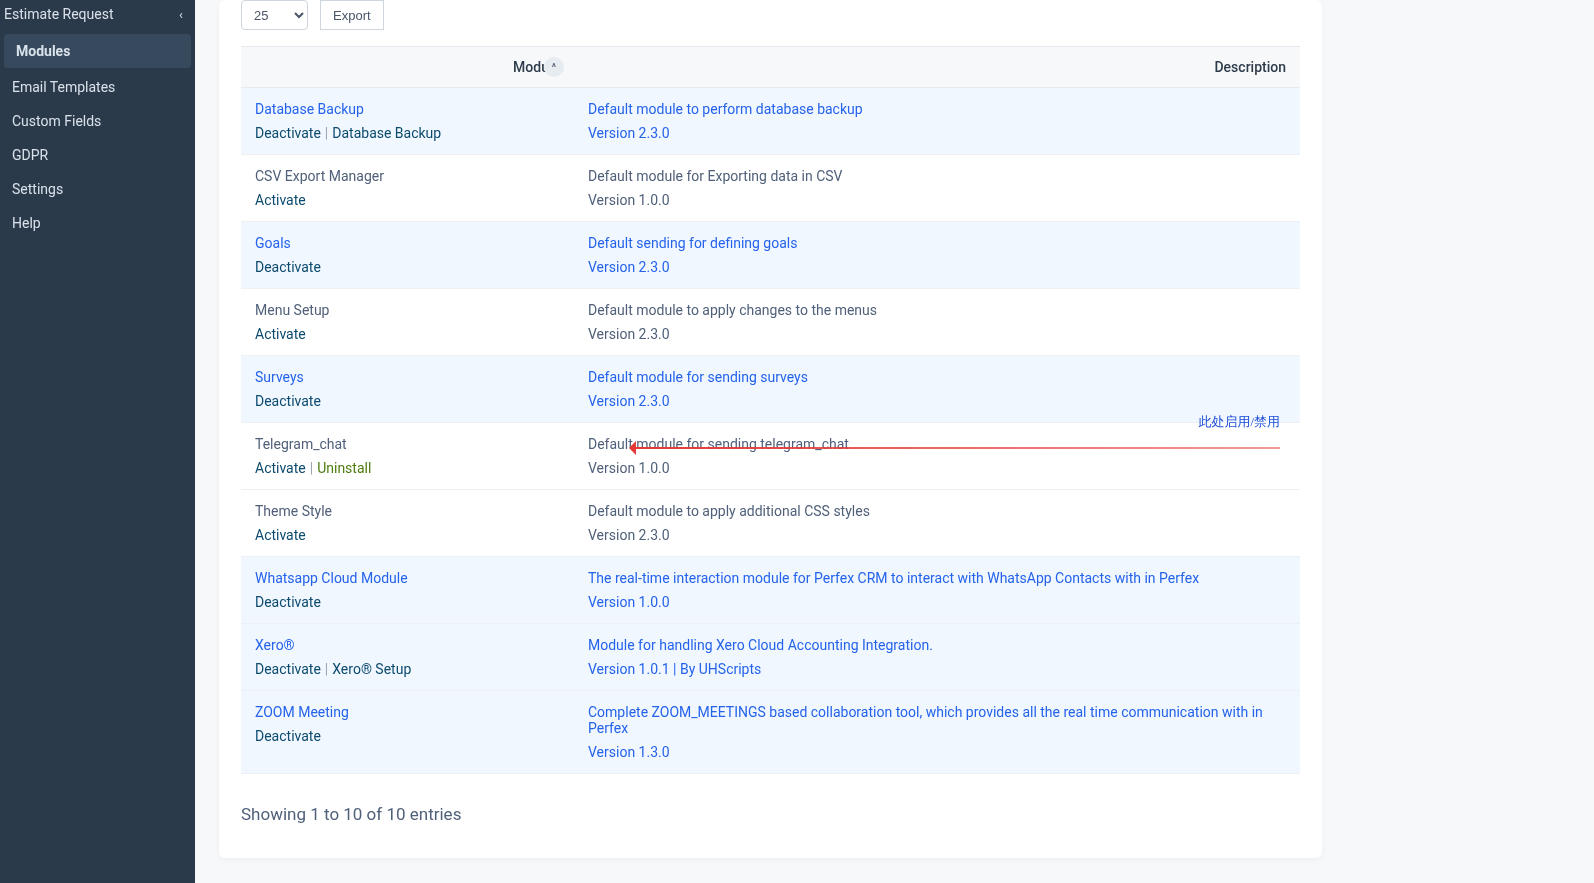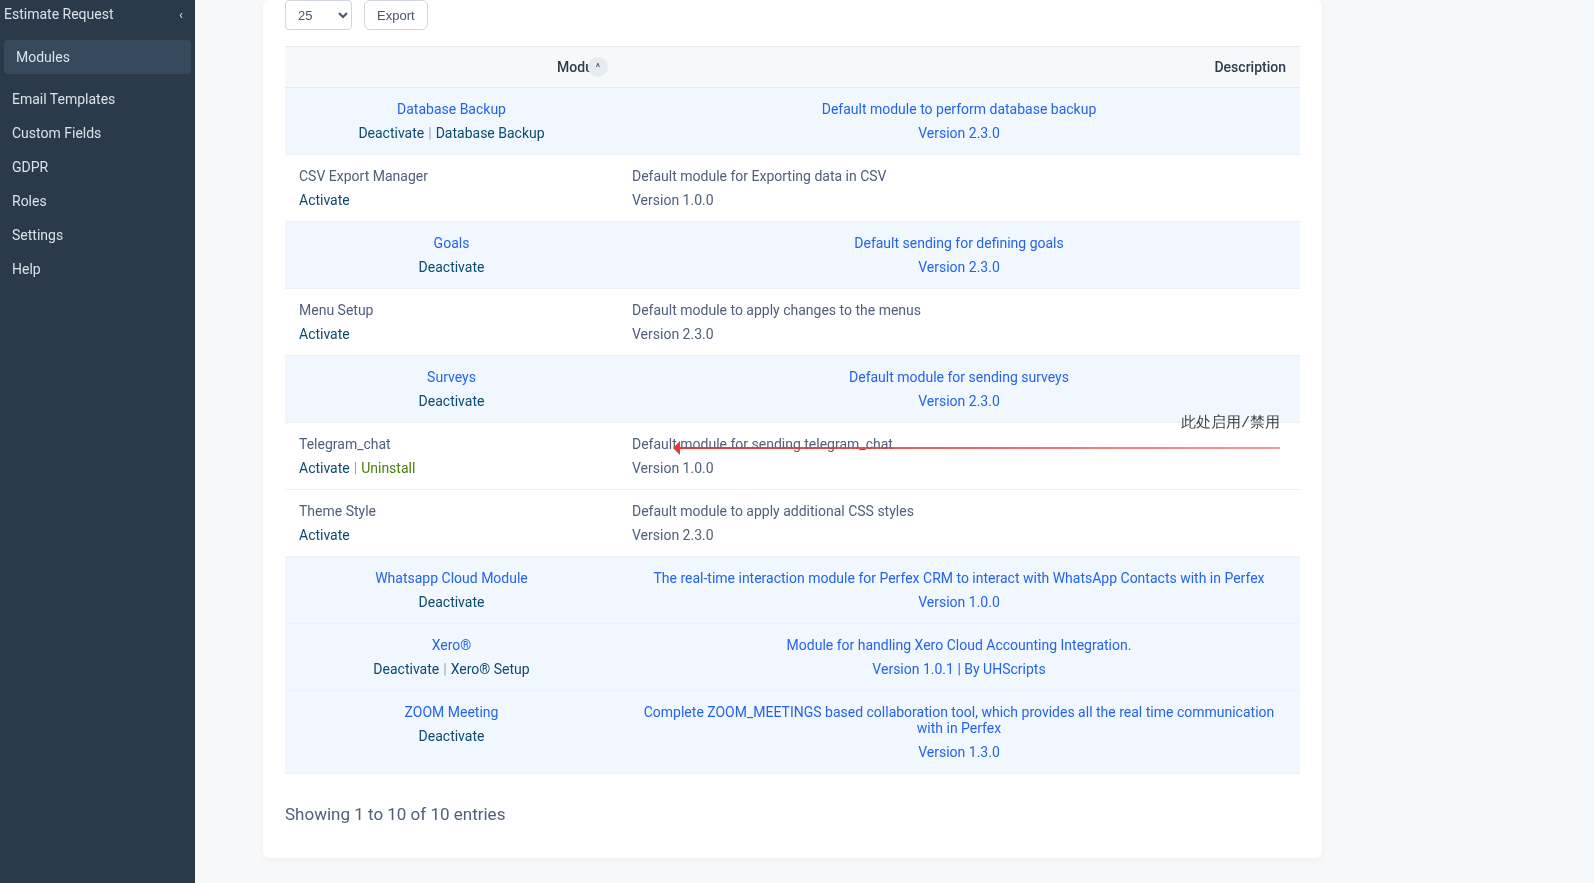--- a/index.html
+++ b/index.html
@@ -26,40 +26,40 @@
   }
   .sidebar .nav-item {
     padding: 9px 12px;
     font-size: 14px;
     cursor: pointer;
     position: relative;
   }
   .sidebar .nav-item.active {
     background: #36495d;
     border-radius: 4px;
-    margin: 8px 4px;
+    margin: 2px 4px;
+    font-weight: bold;
   }
   .sidebar .nav-parent {
     display: flex;
     align-items: center;
     justify-content: space-between;
     padding: 6px 12px 10px 4px;
     font-size: 14px;
     color: #d9e1ea;
   }
   .sidebar .chev {
     font-size: 13px;
     color: #d9e1ea;
   }
 
   
   .main {
     flex: 1;
     padding: 0 24px 20px 24px;
-    margin-left: 44px;
   }
   .panel {
     background: #ffffff;
     border-radius: 6px;
     margin-top: 0;
     padding: 0 0 30px 0;
     box-shadow: 0 2px 6px rgba(0,0,0,0.04);
   }
   .toolbar {
     display: flex;
@@ -73,21 +73,21 @@
     border-radius: 4px;
     padding: 0 22px 0 8px;
     background: #fff;
     font-size: 13px;
     color: #4a5568;
     appearance: menulist;
   }
   .btn {
     height: 30px;
     border: 1px solid #cfd6dd;
-    border-radius: 6px;
+    border-radius: 0;
     background: #fff;
     padding: 0 12px;
     font-size: 13px;
     color: #4a5568;
     cursor: pointer;
   }
 
   
   table.data {
     width: calc(100% - 44px);
@@ -126,21 +126,20 @@
   }
   tbody td {
     vertical-align: top;
     padding: 13px 14px;
     border-bottom: 1px solid #eef1f4;
     font-size: 14px;
     color: #50607a;
   }
   tr.hl td {
     background: #f0f7ff;
-    text-align: center;
   }
   .module-name {
     color: inherit;
     margin-bottom: 8px;
   }
   .module-name.linklike, .module-name a { color: #2563eb; }
   .row-actions {
     font-size: 14px;
   }
   .row-actions .sep {
@@ -154,23 +153,23 @@
   .version { color: inherit; }
   .version.linklike { color: #2563eb; }
 
   .tip-wrap {
     position: relative;
   }
   .tip {
     position: absolute;
     right: 20px;
     top: -10px;
-    color: #404040;
-    font-size: 15px;
-    font-family: Liberation Mono, monospace;
+    color: #1d4ed8;
+    font-size: 13px;
+    font-family: Liberation Serif, serif;
     pointer-events: none;
   }
   .arrow {
     position: absolute;
     left: 60px;
     right: 20px;
     top: 24px;
     height: 2px;
     background: linear-gradient(to right, #e53935, rgba(229,57,53,0.5));
     pointer-events: none;
@@ -197,21 +196,20 @@
   <aside class="sidebar">
     <div class="nav-parent">
       <span>Estimate Request</span>
       <span class="chev">‹</span>
     </div>
     <div id="sidebar-items">
         <div class="nav-item active"><span>Modules</span></div>
         <div class="nav-item"><span>Email Templates</span></div>
         <div class="nav-item"><span>Custom Fields</span></div>
         <div class="nav-item"><span>GDPR</span></div>
-        <div class="nav-item"><span>Roles</span></div>
         <div class="nav-item"><span>Settings</span></div>
         <div class="nav-item"><span>Help</span></div>
       </div>
   </aside>
 
   <main class="main">
     <div class="panel">
       <div class="toolbar">
         <select class="page-size">
           <option>25</option>

